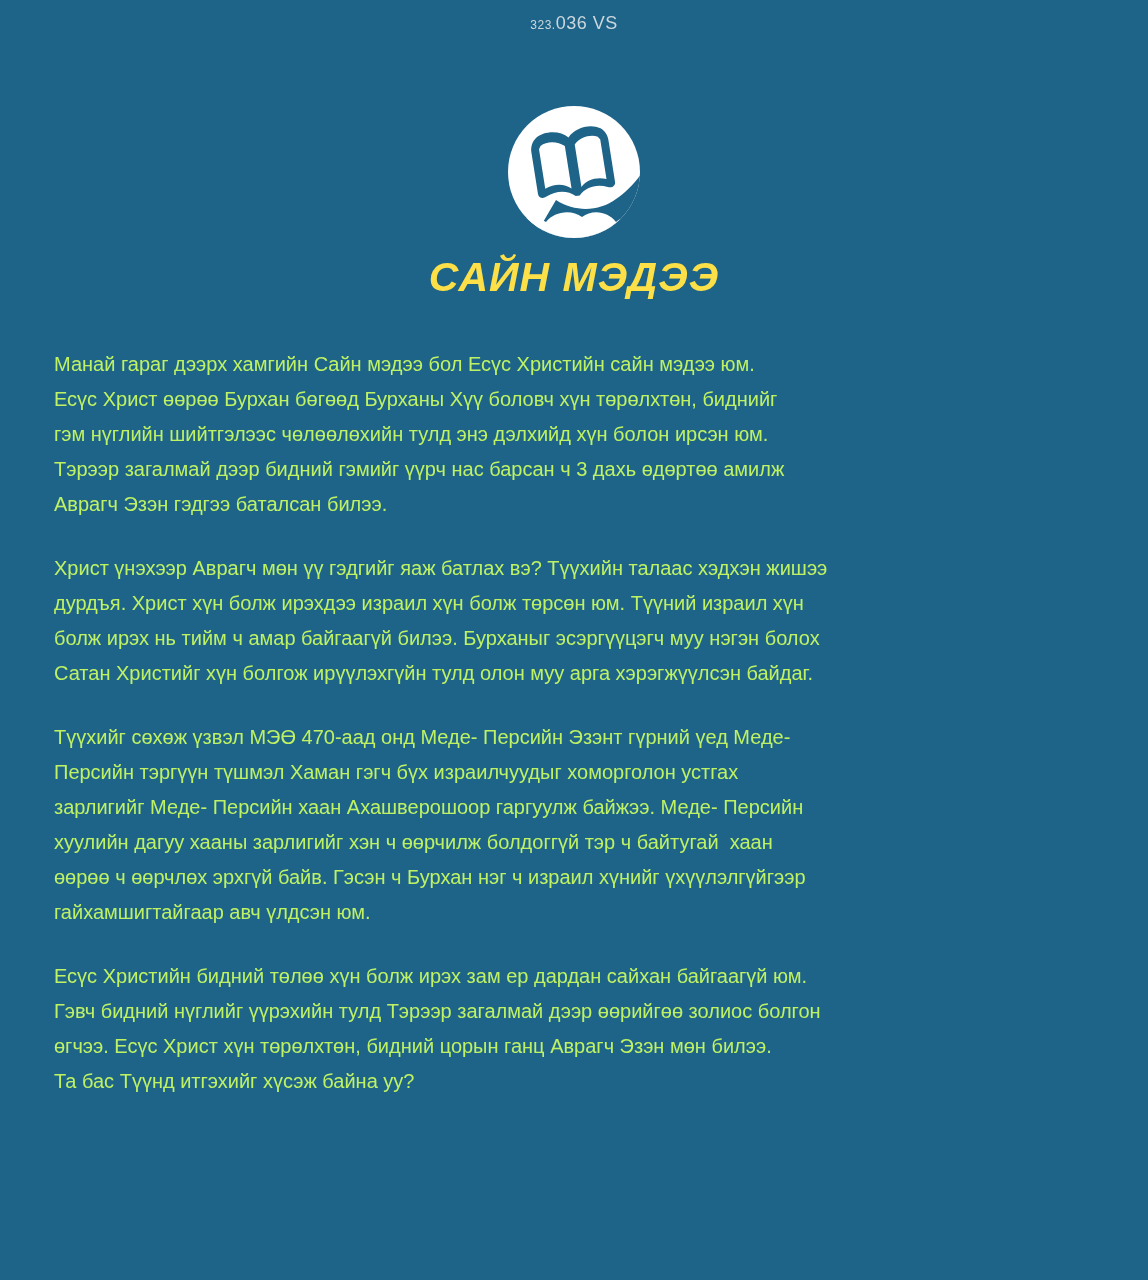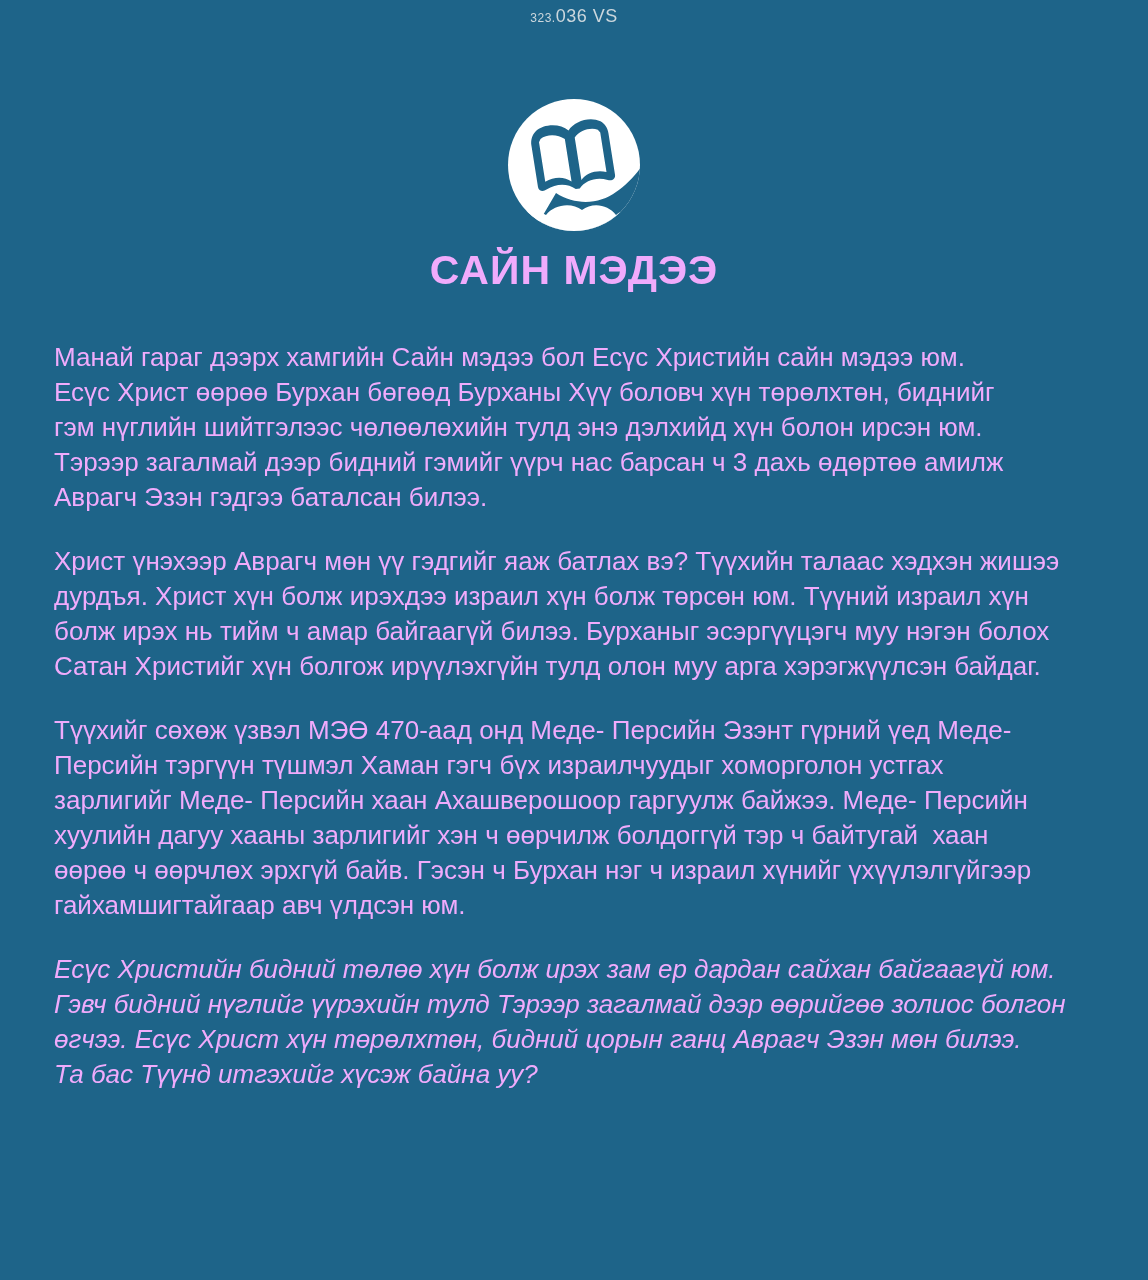--- a/index.html
+++ b/index.html
@@ -4,53 +4,54 @@
 <style>
   * { margin: 0; padding: 0; box-sizing: border-box; }
   html, body { width: 1148px; }
   body {
     height: 1280px;
     font-family: "Liberation Sans", "DejaVu Sans", sans-serif;
     overflow: hidden;
   }
   .counter {
     text-align: center;
-    padding-top: 6px;
+    padding-top: 13px;
     color: #ccd7dd;
     letter-spacing: 0.5px;
     text-decoration: none;
     display: block;
   }
   .counter .c-small { font-size: 12px; }
   .counter .c-large { font-size: 18px; }
   .logo-wrap {
     margin-top: 70px;
     display: flex;
     justify-content: center;
   }
   .page-title {
     margin-top: 14px;
     text-align: center;
     font-size: 41px;
     font-weight: 700;
     letter-spacing: 1px;
-    color: #f0abfc;
+    color: #fde047;
+    font-style: italic;
   }
   .content {
     width: 1040px;
     margin: 46px auto 0;
-    font-size: 26px;
+    font-size: 20px;
     line-height: 35px;
-    color: #f0abfc;
+    color: #bef264;
   }
   .content p {
     white-space: pre-wrap;
     margin-bottom: 29px;
   }
-  .content p:last-child { margin-bottom: 0; font-style: italic; }
+  .content p:last-child { margin-bottom: 0; }
 </style>
 </head>
 <body style="background-color: rgb(30, 100, 137); color: rgb(243, 246, 248);">
 
 <a class="counter" href="#">
   <span class="c-small">323.</span><span class="c-large">036 VS</span>
 </a>
 
 <div class="logo-wrap">
   <svg width="136" height="136" viewBox="0 0 136 136" aria-hidden="true">

